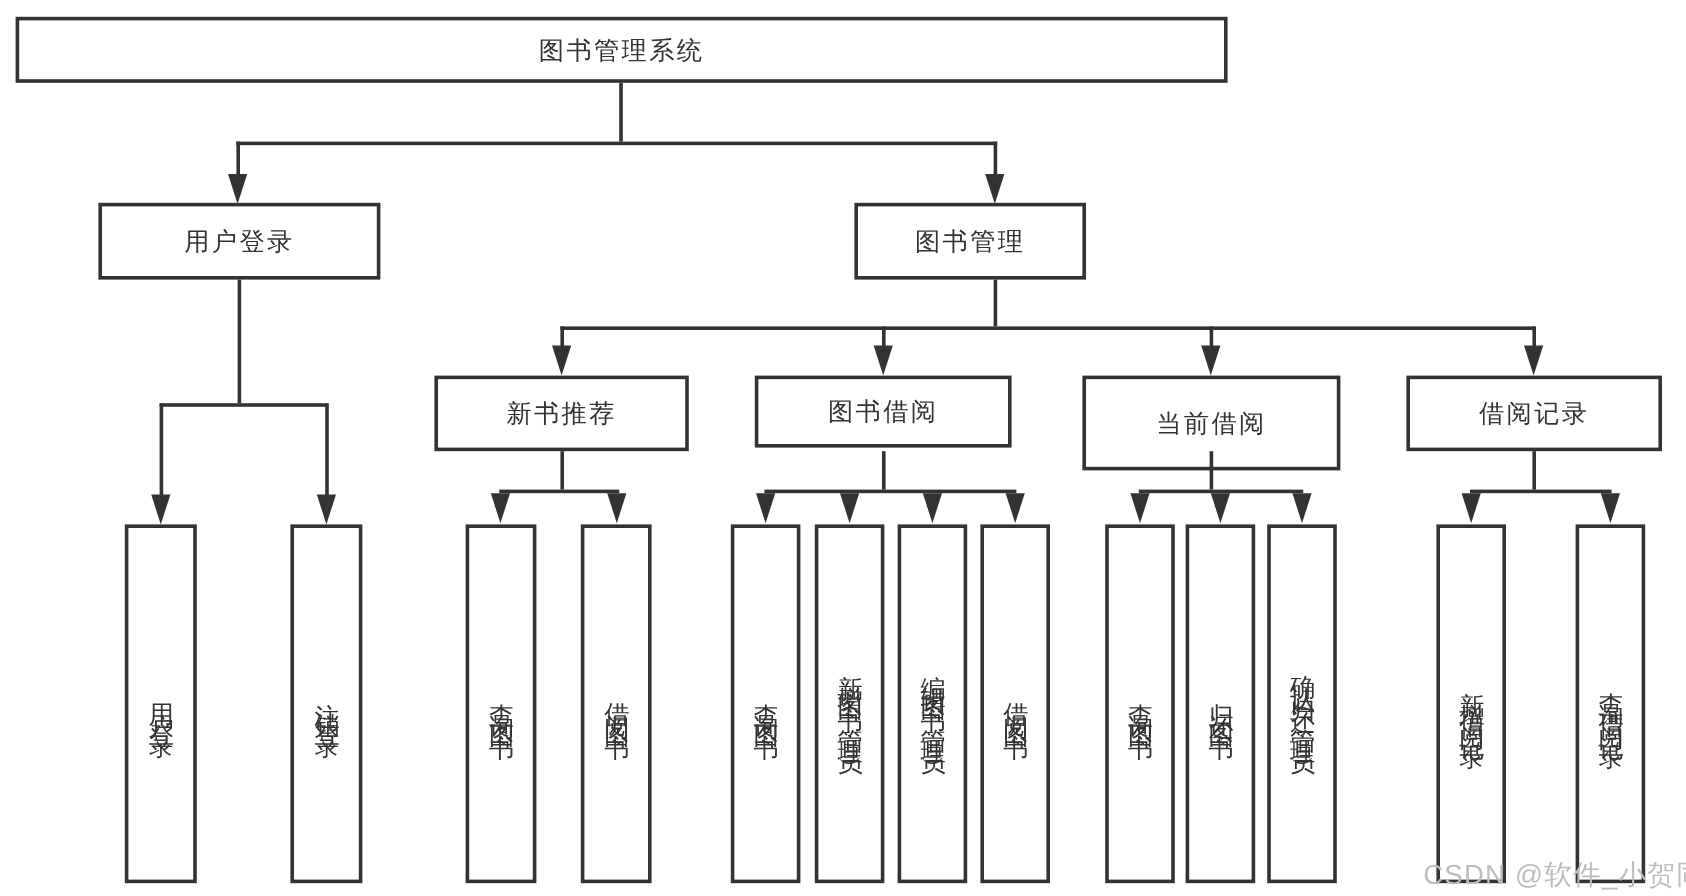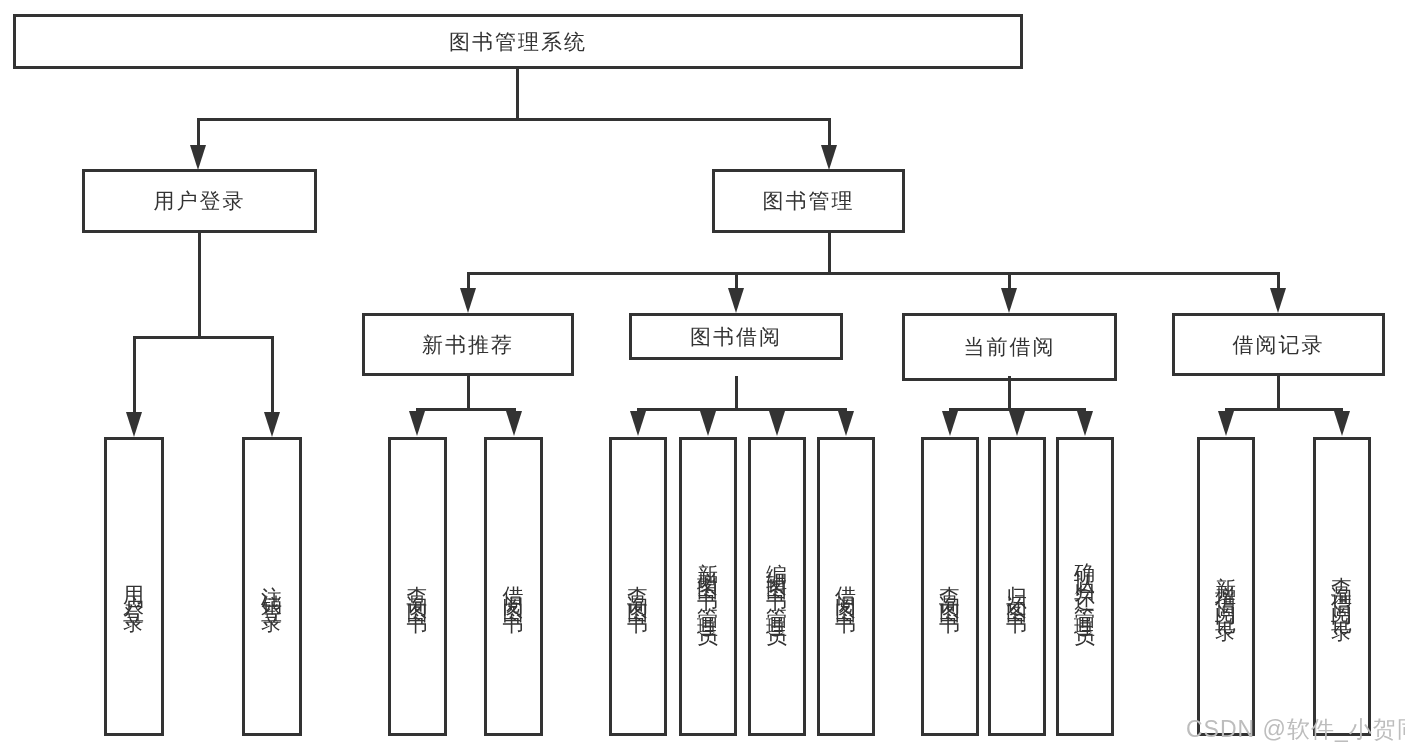--- a/index.html
+++ b/index.html
@@ -99,22 +99,22 @@
   <div class="vline" style="left:467px; top:272px; height:18px;"></div>
   <div class="arrow" style="left:460px; top:288px;"></div>
   <div class="vline" style="left:735px; top:272px; height:18px;"></div>
   <div class="arrow" style="left:728px; top:288px;"></div>
   <div class="vline" style="left:1008px; top:272px; height:18px;"></div>
   <div class="arrow" style="left:1001px; top:288px;"></div>
   <div class="vline" style="left:1277px; top:272px; height:18px;"></div>
   <div class="arrow" style="left:1270px; top:288px;"></div>
 
   <div class="box" style="left:362px; top:313px; width:212px; height:63px;">新书推荐</div>
-  <div class="box" style="left:629px; top:313px; width:214px; height:47px;">图书借阅</div>
-  <div class="box" style="left:902px; top:313px; width:215px; height:68px;">当前借阅</div>
+  <div class="box" style="left:629px; top:313px; width:214px; height:60px;">图书借阅</div>
+  <div class="box" style="left:902px; top:313px; width:215px; height:79px;">当前借阅</div>
   <div class="box" style="left:1172px; top:313px; width:213px; height:63px;">借阅记录</div>
 
   <div class="vline" style="left:467px; top:376px; height:32px;"></div>
   <div class="hline" style="left:416px; top:408px; width:100px;"></div>
   <div class="arrow" style="left:409px; top:411px;"></div>
   <div class="arrow" style="left:506px; top:411px;"></div>
 
   <div class="vline" style="left:735px; top:376px; height:32px;"></div>
   <div class="hline" style="left:637px; top:408px; width:210px;"></div>
   <div class="arrow" style="left:630px; top:411px;"></div>

